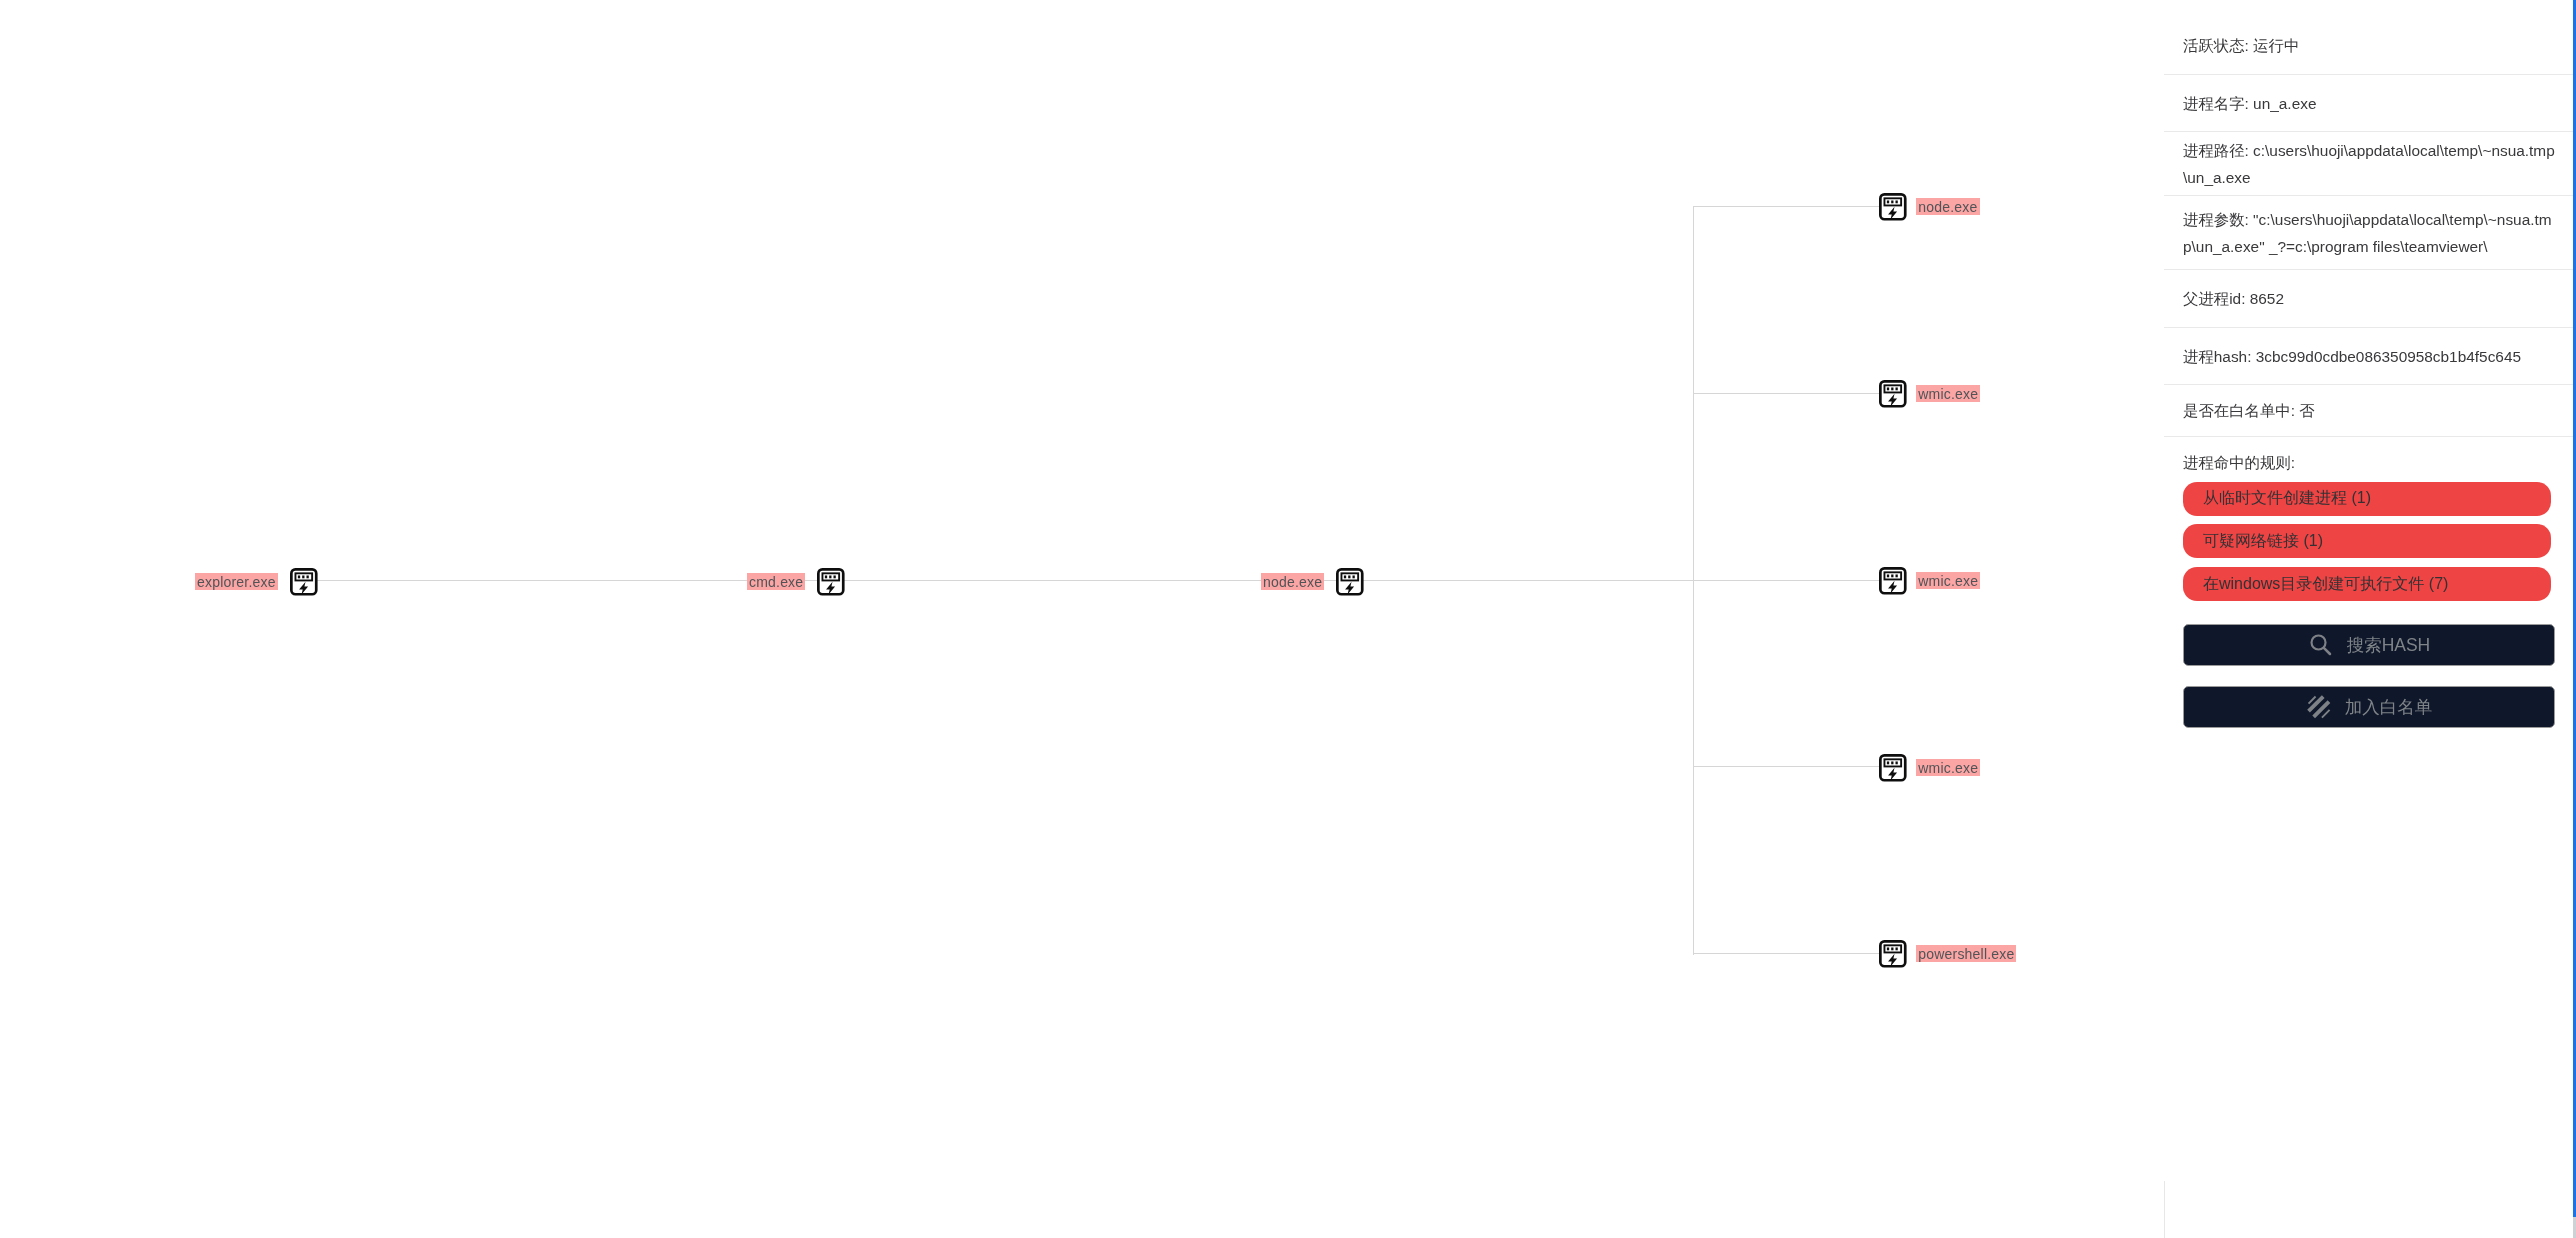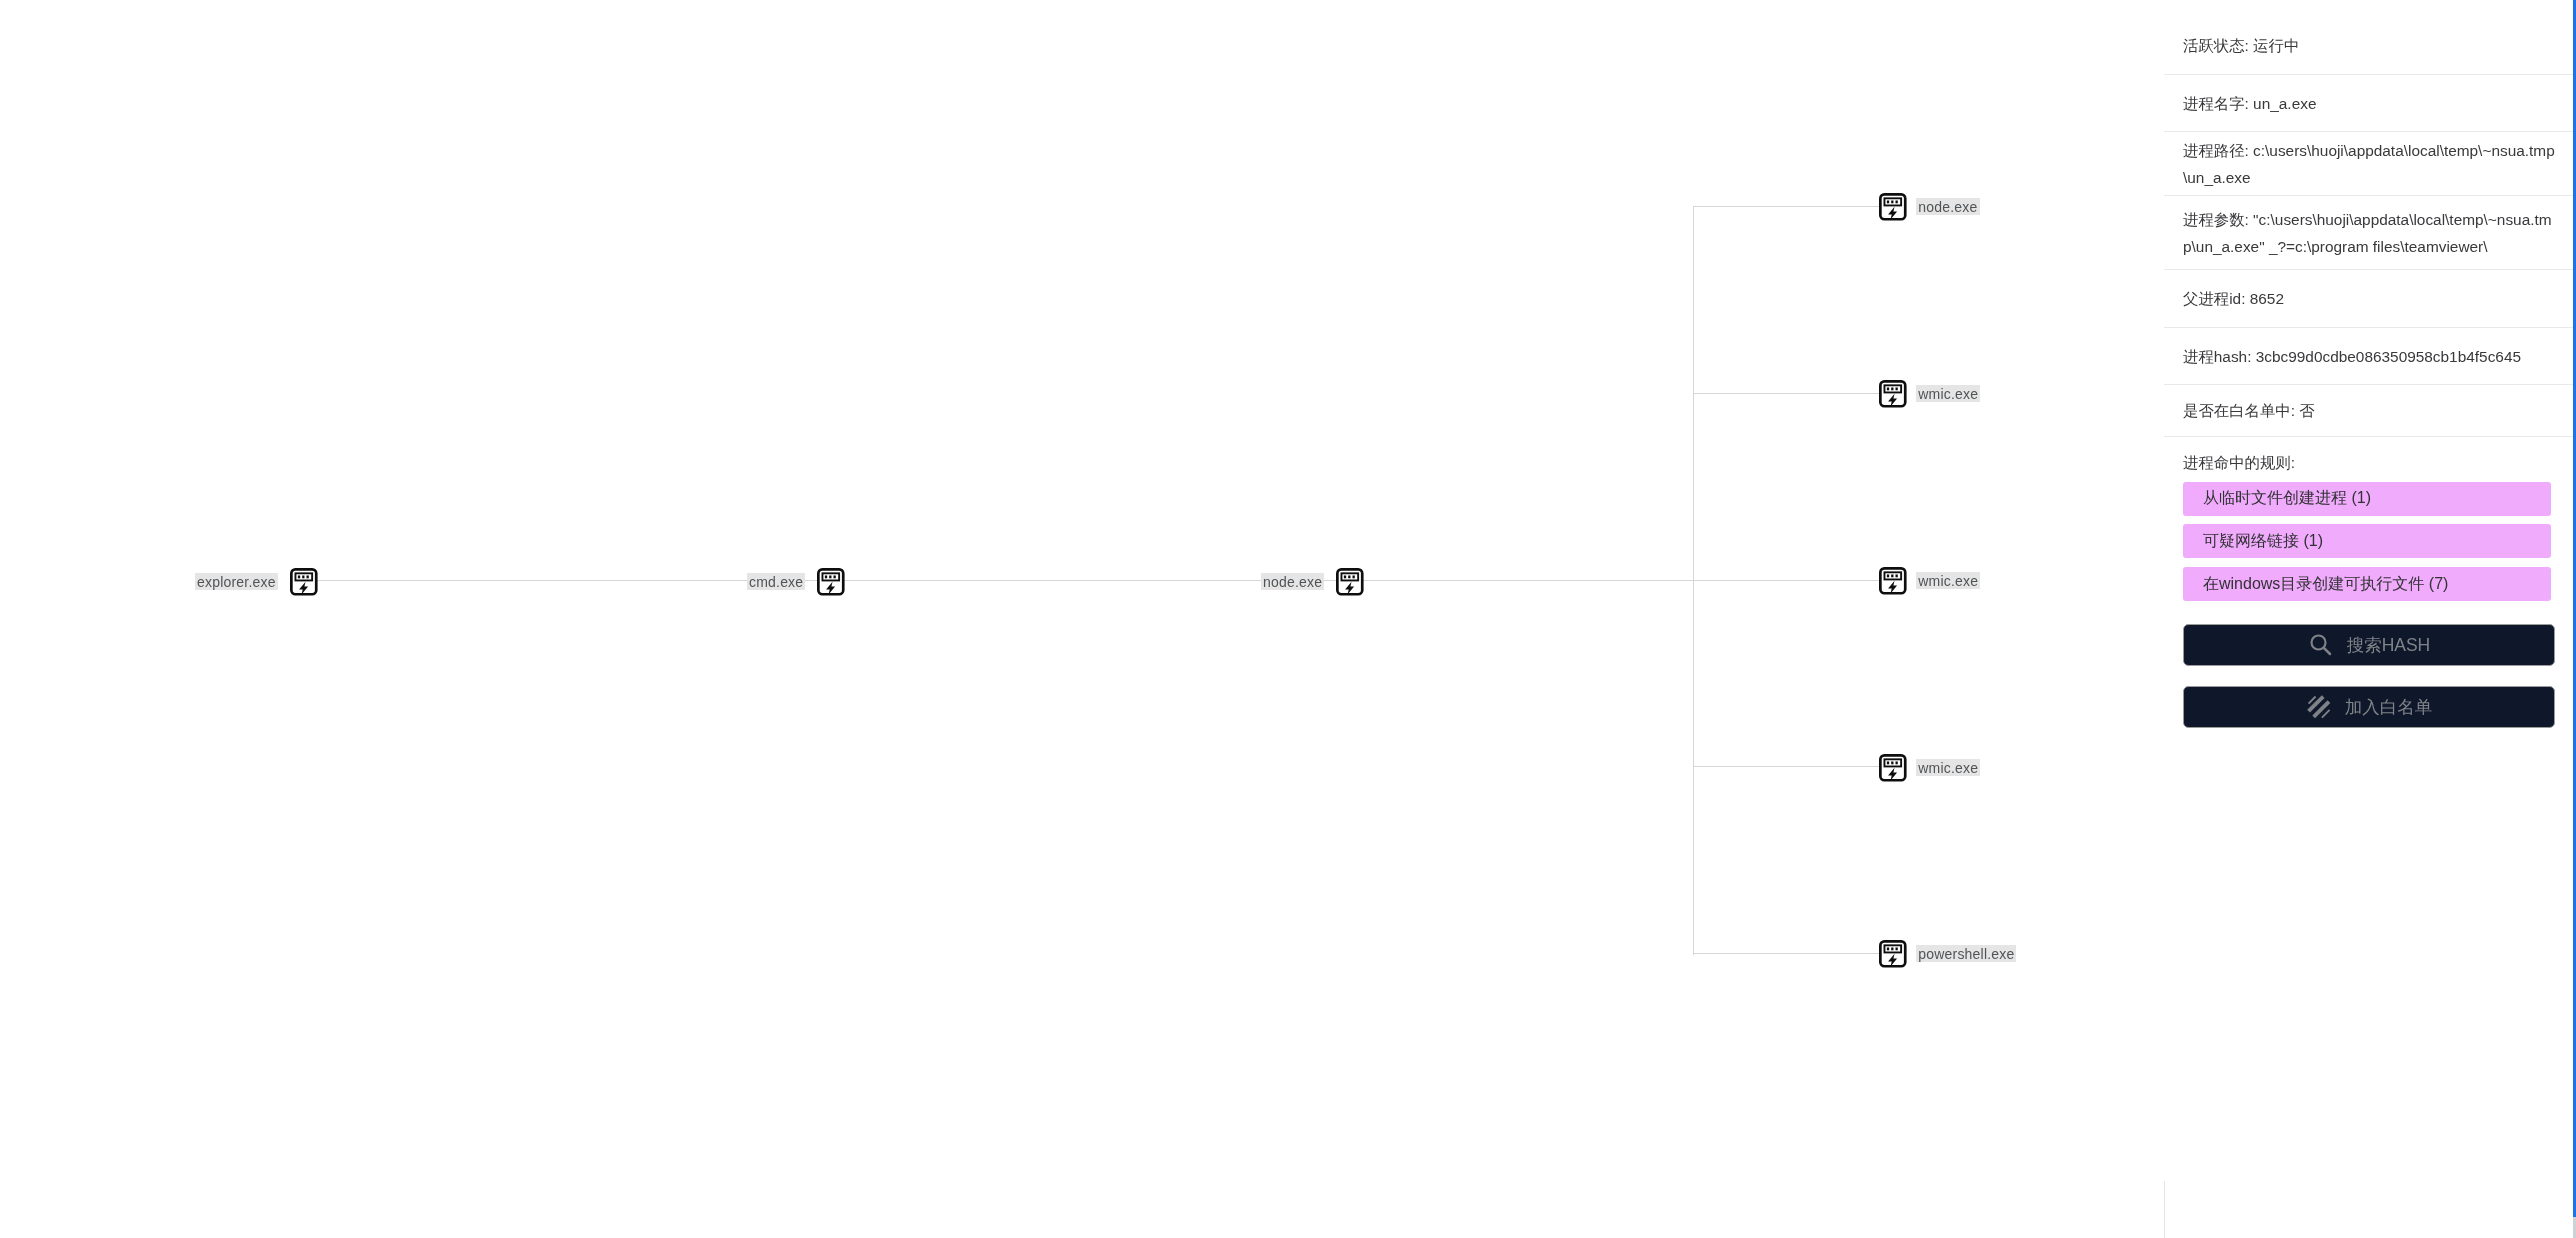--- a/index.html
+++ b/index.html
@@ -6,21 +6,21 @@
   html, body { width: 2576px; height: 1239px; background: #ffffff; overflow: hidden; }
   body { font-family: "Liberation Sans", "DejaVu Sans", sans-serif; }
   #app { position: relative; width: 2576px; height: 1239px; background: #fff; }
 
   
   #canvas { position: absolute; left: 0; top: 0; width: 2164px; height: 1239px; }
   .tline { position: absolute; background: #d6d6d6; }
   .node { position: absolute; display: flex; align-items: center; height: 31px; }
   .node .plabel {
     font-size: 14px; color: #515457; letter-spacing: 0.2px;
-    background: #e5e5e5; padding: 0.7px 2px; white-space: nowrap;
+    background: #fca5a5; padding: 0.7px 2px; white-space: nowrap;
   }
   .node.label-left  { gap: 11px; }
   .node.label-right { gap: 8.7px; }
   .picon { width: 29.6px; height: 29.6px; flex: 0 0 29.6px; }
 
   
   #panel {
     position: absolute; left: 2164px; top: 0; width: 409px; height: 1181px;
     background: #fff;
   }
@@ -32,22 +32,22 @@
     padding: 0 16px 0 19px;
     font-size: 15.4px; line-height: 27px; color: #39393c;
   }
   .prow .rowtext { word-break: break-all; max-height: 54px; overflow: hidden; }
   .h88 { height: 59px; } .h85 { height: 57px; } .h96 { height: 64px; }
   .h110 { height: 74px; } .h87 { height: 58px; } .h78 { height: 52px; }
 
   .rules-block { padding: 16px 18px 0 19px; }
   .rules-label { font-size: 15.4px; line-height: 20px; color: #39393c; }
   .chip {
-    margin-top: 8.7px; height: 34px; border-radius: 3px;
-    background: #f0abfc; color: #323235; font-size: 16px;
+    margin-top: 8.7px; height: 34px; border-radius: 14px;
+    background: #ef4444; color: #323235; font-size: 16px;
     display: flex; align-items: center; padding: 0 13.4px 0 20px;
     width: calc(100% - 4px);
   }
   .chip:first-of-type { margin-top: 9.4px; }
 
   .panel-btn {
     margin: 0 18px 0 19px; height: 42px; border-radius: 5.4px;
     border: 1.3px solid #9b9b9b; background: #0f172a;
     display: flex; align-items: center; justify-content: center; gap: 13.4px;
     font-size: 17.5px; color: #7f8488; cursor: pointer;

